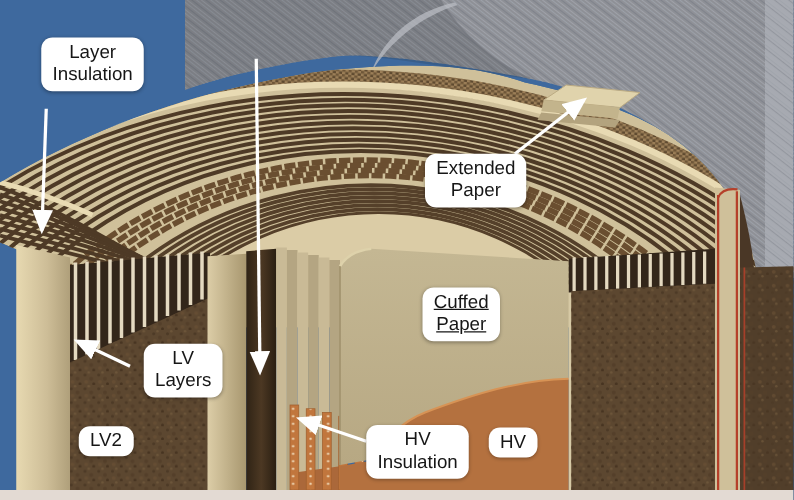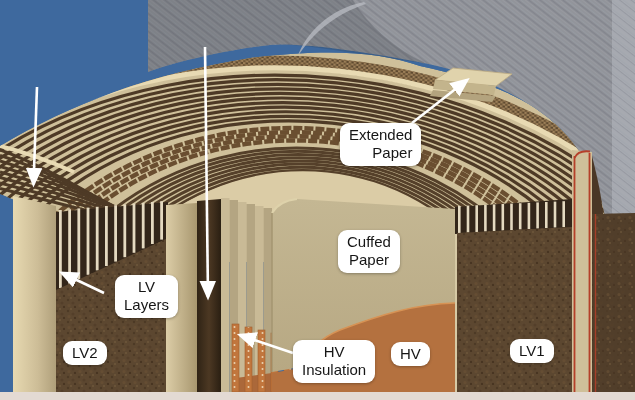--- a/index.html
+++ b/index.html
@@ -226,38 +226,39 @@
 
   <g stroke-width="2.6" fill="none">
     <line x1="37" y1="87" x2="33.5" y2="184" marker-end="url(#arw)" stroke="#ffffff"></line>
     <line x1="205" y1="47" x2="208" y2="297" marker-end="url(#arw)" stroke="#ffffff"></line>
     <line x1="412" y1="123" x2="467" y2="80" marker-end="url(#arw)" stroke="#ffffff"></line>
     <line x1="104" y1="293" x2="62" y2="273" marker-end="url(#arw)" stroke="#ffffff"></line>
     <line x1="293" y1="353" x2="240" y2="335" marker-end="url(#arw)" stroke="#ffffff"></line>
   </g>
 </svg>
 
-<div class="lbl" style="left:340px;top:123px;text-align:right;">
+<div class="lbl" style="left:33px;top:30px;">
+  <span class="ln">Layer</span>
+  <span class="ln">Insulation</span>
+</div>
+<div class="lbl" style="left:340px;top:123px;">
   <span class="ln">Extended</span>
   <span class="ln">Paper</span>
 </div>
-<div class="lbl" style="left:338px;top:230px;">
+<div class="lbl" style="left:338px;top:230px;text-decoration:underline;">
   <span class="ln">Cuffed</span>
   <span class="ln">Paper</span>
 </div>
 <div class="lbl" style="left:293px;top:340px;">
   <span class="ln">HV</span>
   <span class="ln">Insulation</span>
 </div>
 <div class="lbl" style="left:391px;top:342px;">
   <span class="ln">HV</span>
 </div>
-<div class="lbl" style="left:510px;top:339px;">
-  <span class="ln">LV1</span>
-</div>
 <div class="lbl" style="left:63px;top:341px;">
   <span class="ln">LV2</span>
 </div>
 <div class="lbl" style="left:103px;top:275px;margin-left:12px;">
   <span class="ln">LV</span>
   <span class="ln">Layers</span>
 </div>
 
 </div>
 

